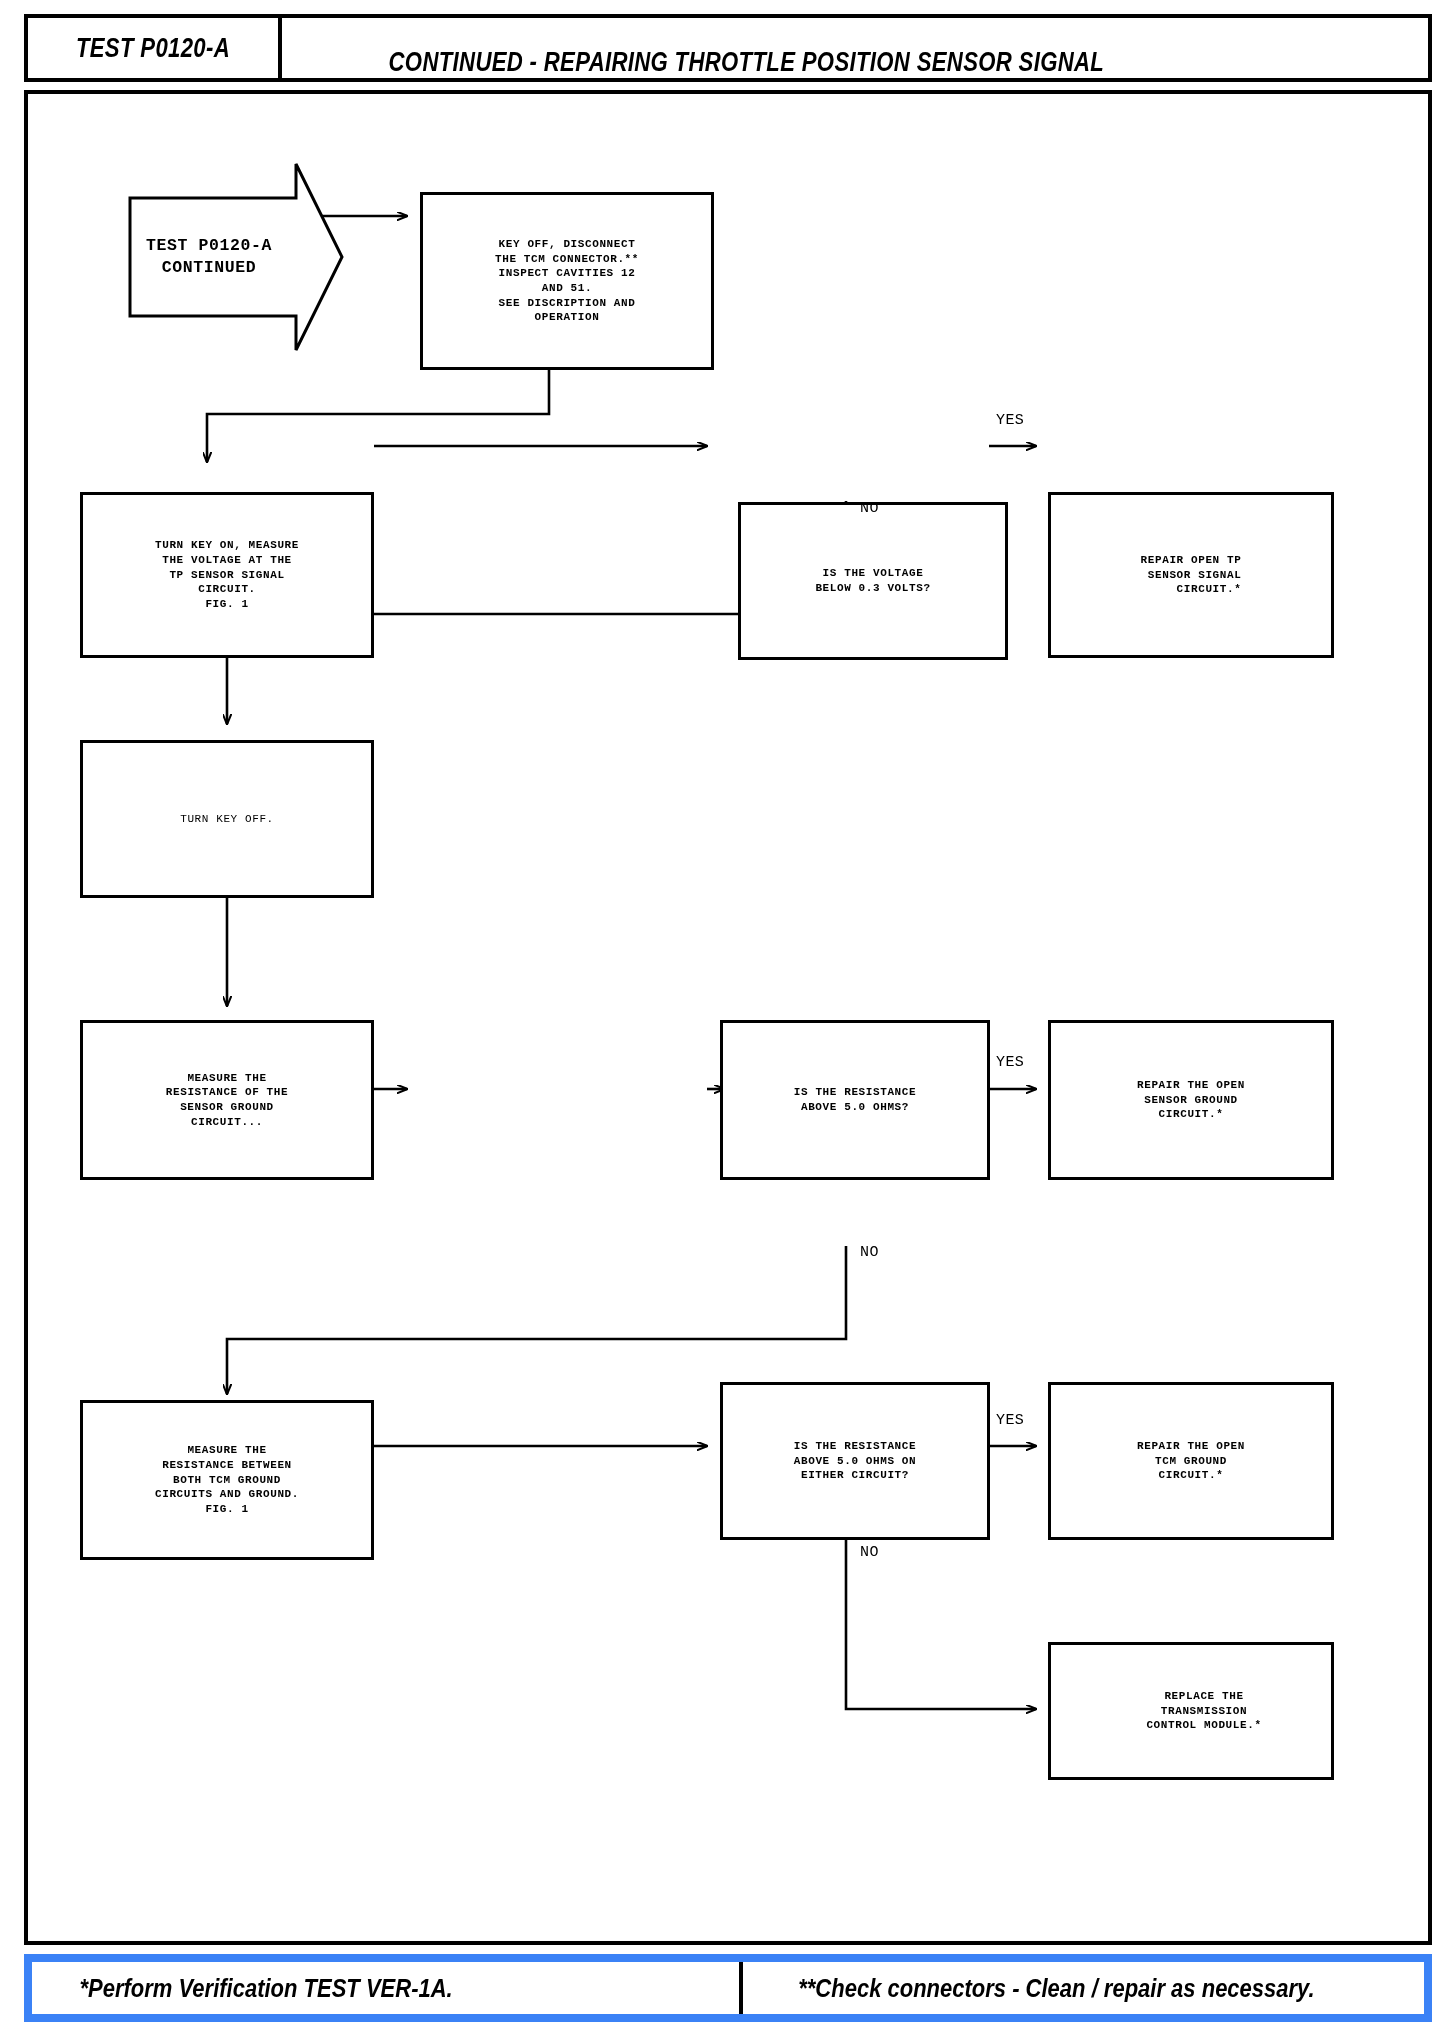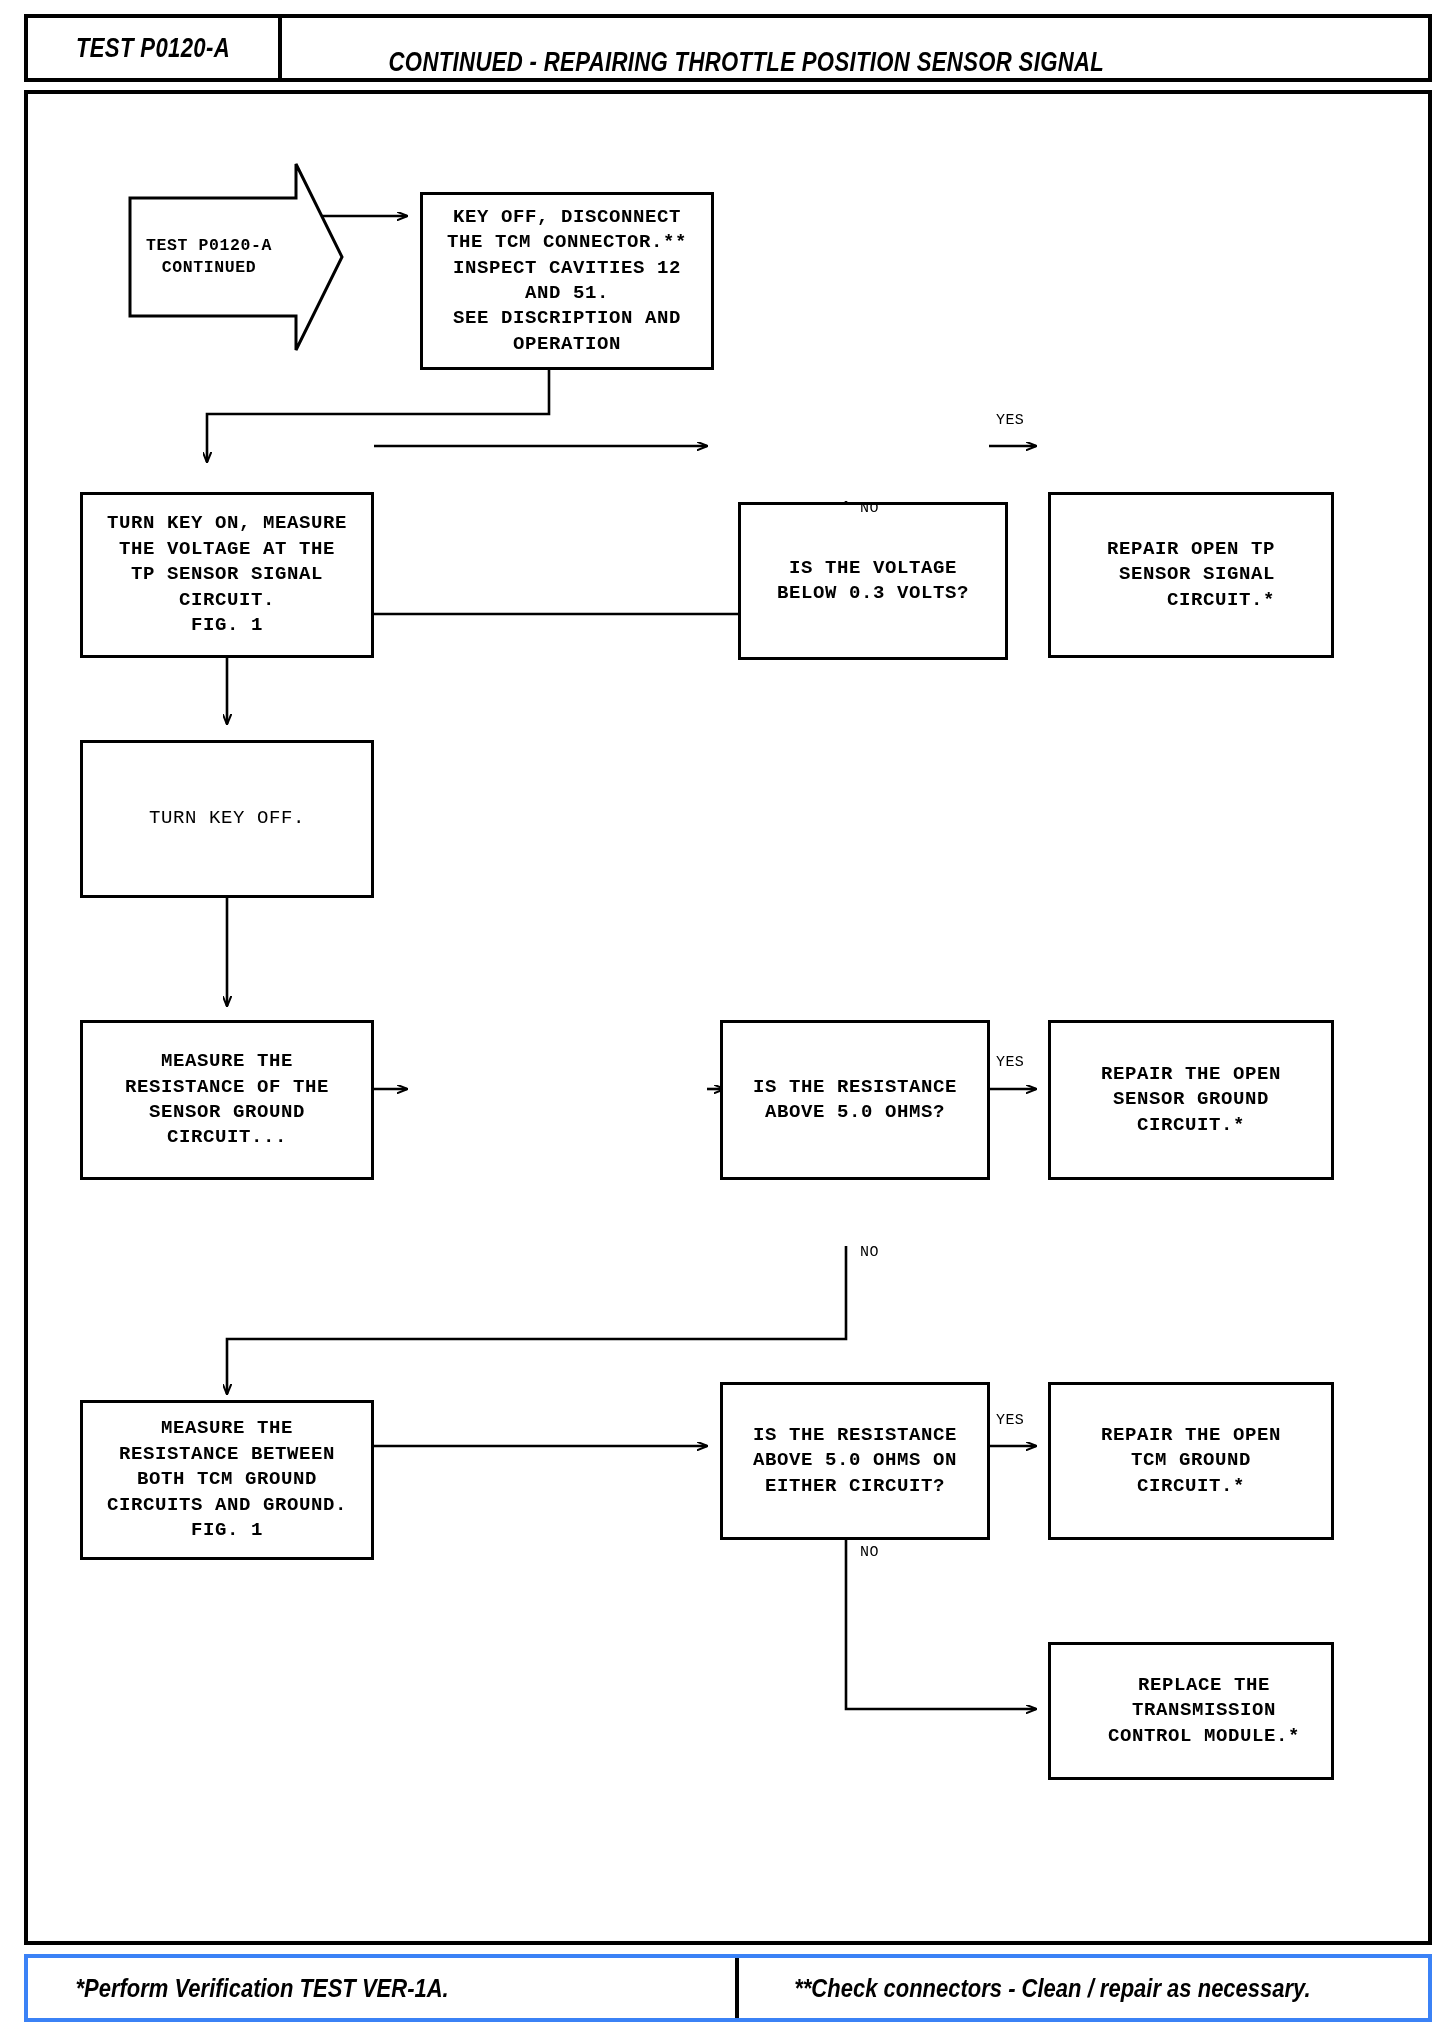--- a/index.html
+++ b/index.html
@@ -30,38 +30,38 @@
   .hdr-title{flex:1;display:flex;align-items:flex-end;padding-left:28px;}
   .hdr-title span{font-size:27px;}
   
   .frame{
     position:absolute;left:0;top:76px;width:1408px;height:1855px;
     border:4px solid #000;box-sizing:border-box;background:#fff;
   }
   
   .ftr{
     position:absolute;left:0;top:1940px;width:1408px;height:68px;
-    border:4px solid #3b82f6;box-sizing:border-box;display:flex;align-items:stretch;
+    border:8px solid #3b82f6;box-sizing:border-box;display:flex;align-items:stretch;
   }
   .ftr-l{width:685px;border-right:4px solid #000;display:flex;align-items:center;padding-left:22px;}
   .ftr-r{flex:1;display:flex;align-items:center;padding-left:20px;}
   .ftr-l span,.ftr-r span{
     font-family:"Liberation Sans",sans-serif;
     font-weight:bold;font-style:italic;font-size:25px;
     transform:scaleX(.88);display:inline-block;
   }
   
   .canvas{position:absolute;left:0;top:0;width:1408px;height:2012px;}
   .node{
     position:absolute;border:3px solid #000;background:#fff;box-sizing:border-box;
     display:flex;align-items:center;justify-content:center;text-align:center;
   }
   .node .txt{
     font-family:"Liberation Mono",monospace;
-    font-weight:bold;font-size:19px;line-height:1.34;
+    font-weight:bold;font-size:11px;line-height:1.34;
     letter-spacing:.6px;white-space:pre-line;color:#000;
   }
   .edgelbl{
     position:absolute;font-family:"Liberation Mono",monospace;
     font-size:15px;font-weight:normal;color:#000;letter-spacing:.4px;
   }
   .arrowshape{position:absolute;}
   .arrowshape .txt{
     position:absolute;left:0;top:0;width:100%;height:100%;
     display:flex;align-items:center;justify-content:center;text-align:center;

